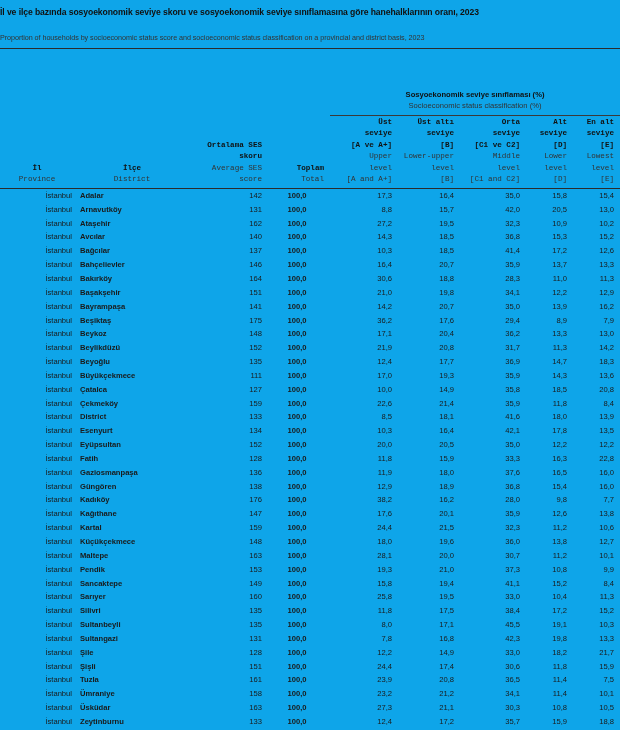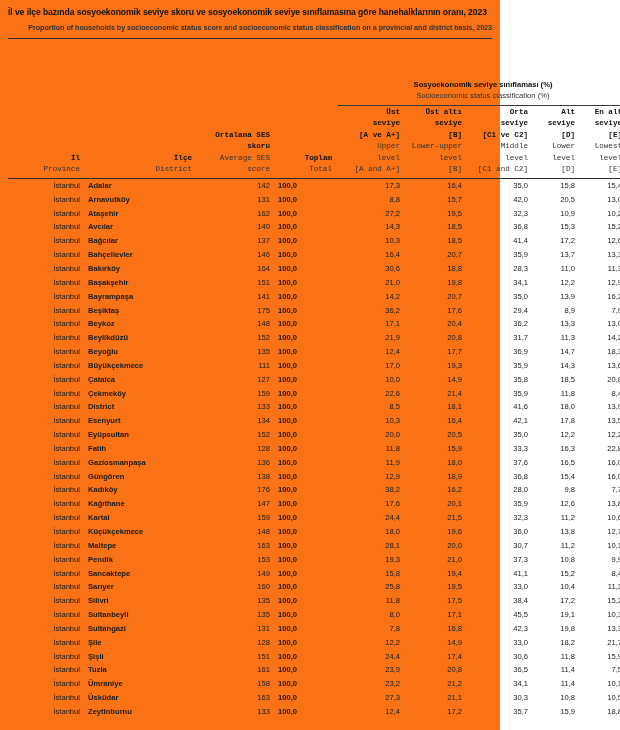--- a/index.html
+++ b/index.html
@@ -10,48 +10,47 @@
     width: 620px;
     height: 730px;
     background: #ffffff;
     font-family: "Liberation Sans", sans-serif;
     color: #1a1a1a;
     overflow: hidden;
   }
 
   .page {
     position: relative;
-    width: 500px;
+    width: 620px;
     height: 730px;
     box-sizing: border-box;
-    padding: 0 8px;
-    background: #f97316;
+    padding: 0 0;
+    background: #0ea5e9;
   }
 
   
   .title-block {
     padding-top: 7px;
   }
   .title-tr {
     font-size: 8.6px;
     font-weight: bold;
     color: #111111;
     letter-spacing: -0.08px;
     line-height: 1.25;
     white-space: nowrap;
   }
   .title-en {
     font-size: 7.2px;
-    font-weight: bold;
+    font-weight: normal;
     color: #333333;
     letter-spacing: -0.05px;
     line-height: 1.25;
-    margin-top: 5px;
+    margin-top: 15px;
     white-space: nowrap;
-    text-align: right;
   }
 
   .rule-top {
     border-top: 1.6px solid #2b2b2b;
     margin-top: 6px;
   }
 
   
   table.ses {
     width: 100%;
@@ -101,41 +100,41 @@
     display: block;
     white-space: nowrap;
   }
   th.hd .en {
     font-weight: normal;
     color: #333333;
     display: block;
     white-space: nowrap;
   }
   th.hd.num  { text-align: right; }
-  th.hd.left { text-align: right; padding-left: 2px; }
+  th.hd.left { text-align: center; padding-left: 2px; }
 
   .spacer-row td { height: 34px; padding: 0; }
 
   .rule-head td {
     border-bottom: 1.1px solid #2b2b2b;
     padding: 0;
     height: 2px;
   }
 
   tbody tr.data td {
     padding: 0 6px 0 2px;
     line-height: 1.5;
     height: 13.85px;
     white-space: nowrap;
     color: #1a1a1a;
   }
   td.prov  { text-align: right; padding-left: 16px; }
   td.dist  { text-align: left; padding-left: 2px; font-weight: bold; }
   td.num   { text-align: right; }
-  td.total { text-align: left; font-weight: bold; }
+  td.total { text-align: center; font-weight: bold; }
 </style>
 </head>
 <body>
 
 <div class="page">
 
   <div class="title-block">
     <div class="title-tr">İl ve ilçe bazında sosyoekonomik seviye skoru ve sosyoekonomik seviye sınıflamasına göre hanehalklarının oranı, 2023</div>
     <div class="title-en">Proportion of households by socioeconomic status score and socioeconomic status classification on a provincial and district basis, 2023</div>
   </div>

